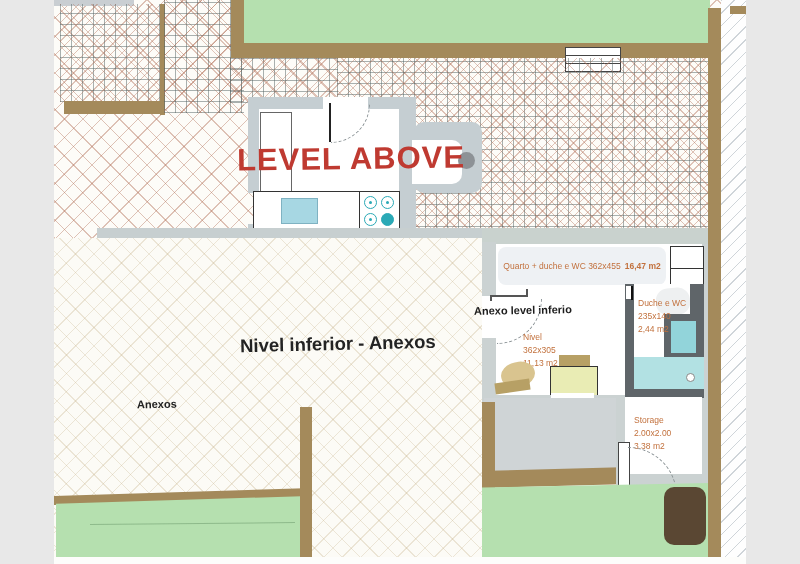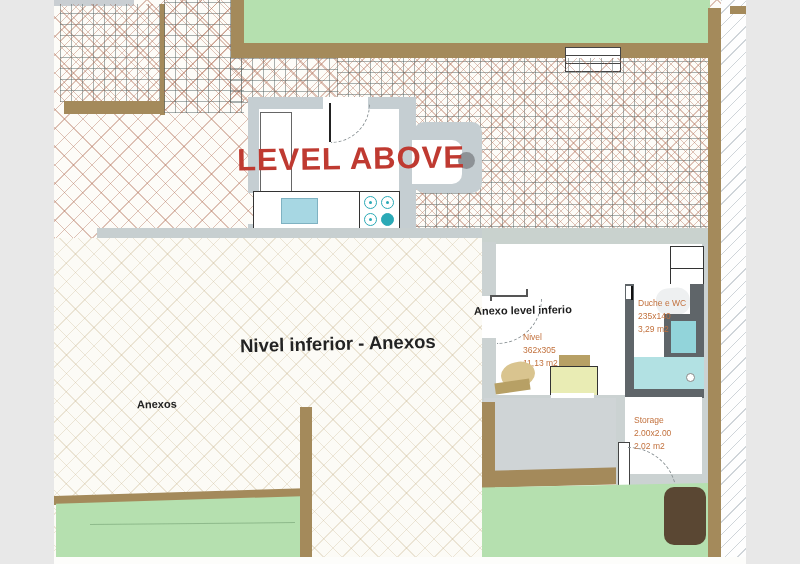--- a/index.html
+++ b/index.html
@@ -182,20 +182,24 @@
   <div class="abs green" id="greenBL"></div>
   <div class="abs" id="greenBLline"></div>
   <div class="abs brown" id="wallCV"></div>
 
   <div class="abs" id="annexTopWall"></div>
   <div class="abs agray" id="annexLeftWall"></div>
   <div class="abs agray" id="annexRightWall"></div>
   <div class="abs white" id="annexRoom1"></div>
   <div class="abs white" id="quartoRoom"></div>
   <div class="abs white" id="annexDoorGap"></div>
+  <div class="abs orange" id="suiteBox">
+    <span>Quarto + duche e WC 362x455</span>
+    <span class="area">16,47 m2</span>
+  </div>
   <div class="abs" id="closet1"></div>
   <div class="abs" id="closet2"></div>
   <div class="abs" id="leader1"></div>
   <div class="abs" id="leader2"></div>
   <div class="abs" id="leader3"></div>
   <div class="abs" id="anexoLabel">Anexo level inferio</div>
   <div class="abs" id="quartoArc"></div>
   <div class="abs orange" id="quartoLabel">
     <div>Nivel</div>
     <div>362x305</div>
@@ -215,32 +219,32 @@
   <div class="abs" id="ducheLeaf"></div>
   <div class="abs dgray" id="ducheRW"></div>
   <div class="abs dgray" id="niche"></div>
   <div class="abs" id="nicheTeal"></div>
   <div class="abs" id="showerFloor"></div>
   <div class="abs dgray" id="ducheBW"></div>
   <div class="abs" id="drain"></div>
   <div class="abs orange" id="ducheLabel">
     <div>Duche e WC</div>
     <div>235x140</div>
-    <div>3,29 m2</div>
+    <div>2,44 m2</div>
   </div>
 
   <div class="abs" id="tankZone"></div>
   <div class="abs brown" id="tankBrownL"></div>
   <div class="abs brown" id="tankBrownB"></div>
   <div class="abs agray" id="storageLW"></div>
   <div class="abs white" id="storageRoom"></div>
   <div class="abs orange" id="storageLabel">
     <div>Storage</div>
     <div>2.00x2.00</div>
-    <div>2.02 m2</div>
+    <div>3.38 m2</div>
   </div>
   <div class="abs agray" id="storageBW"></div>
   <div class="abs" id="storageLeaf"></div>
   <div class="abs" id="storageArc"></div>
 
   <div class="abs green" id="greenBR"></div>
   <div class="abs" id="gate"></div>
 
   <div class="abs pat-margin" id="marginHatch"></div>
   <div class="abs brown" id="wallRight"></div>

